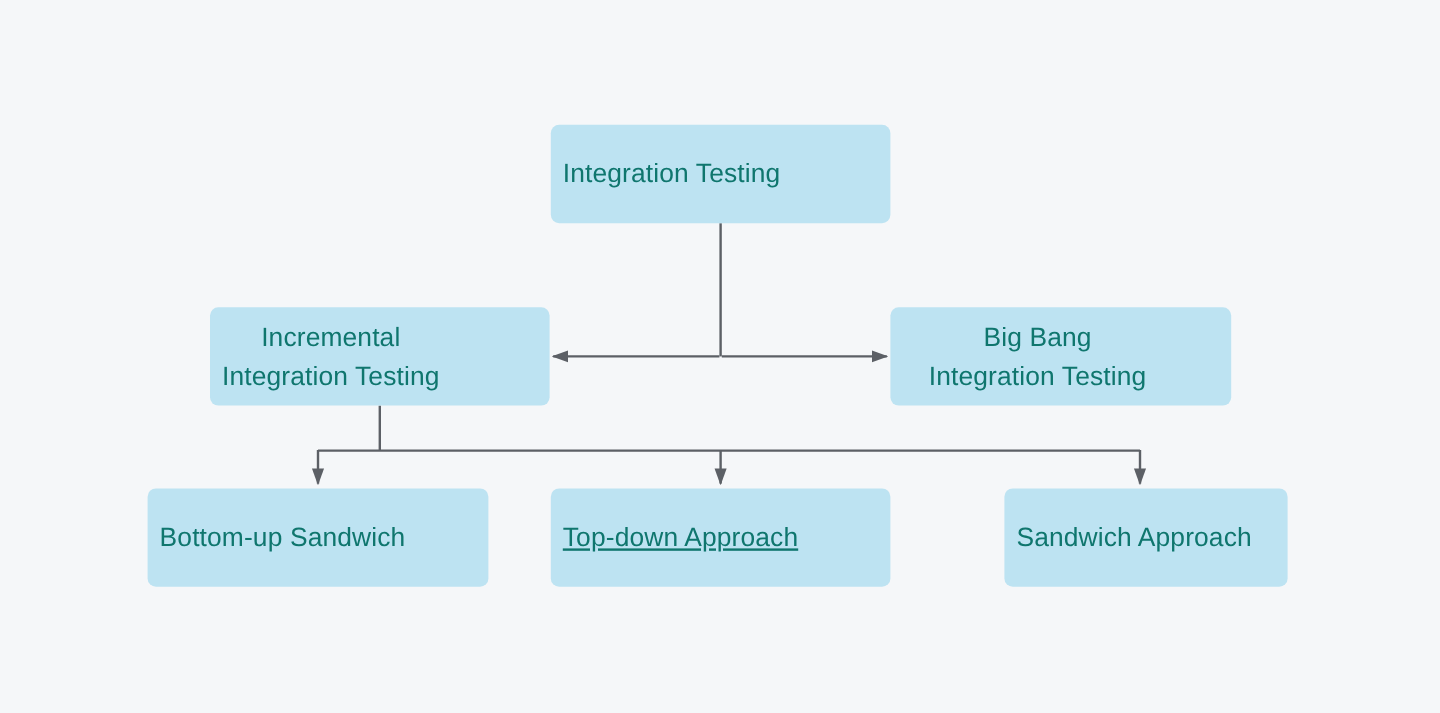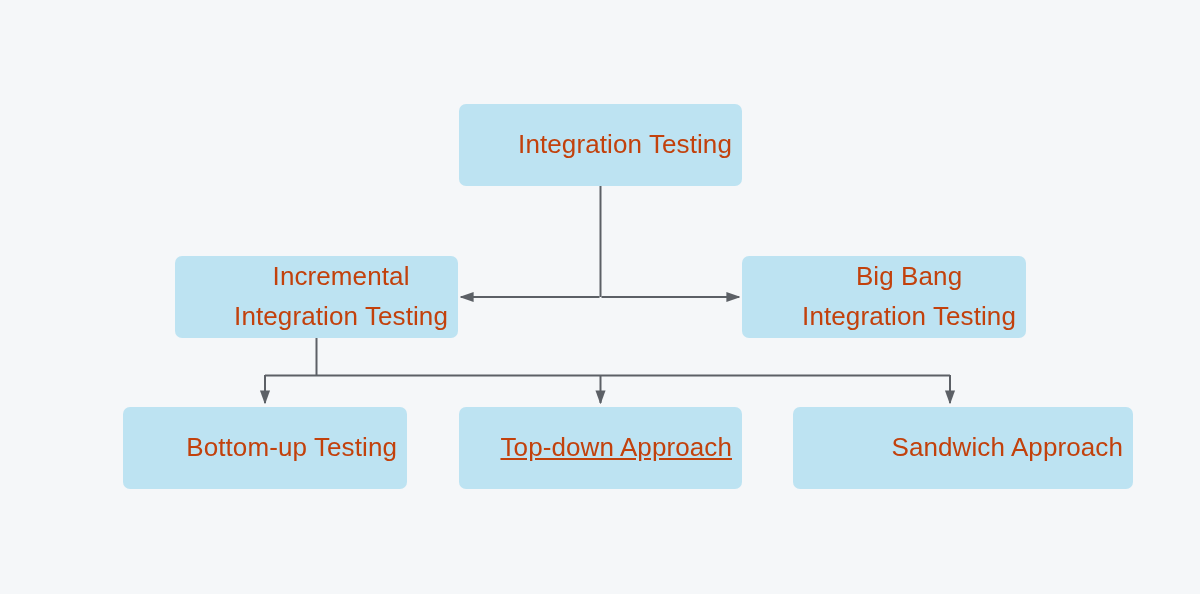--- a/index.html
+++ b/index.html
@@ -27,36 +27,36 @@
     height: 594px;
     pointer-events: none;
   }
   .node-box {
     position: absolute;
     box-sizing: border-box;
     background: #bde3f2;
     border-radius: 7px;
     display: flex;
     align-items: center;
-    justify-content: flex-end;
+    justify-content: flex-start;
     text-align: center;
-    color: #c2410c;
-    font-size: 26px;
+    color: #0f766e;
+    font-size: 22px;
     font-weight: 500;
     line-height: 1.52;
     letter-spacing: 0.1px;
     padding: 4px 10px;
     white-space: pre-line;
   }
   .node-root      { left: 459px; top: 104px; width: 283px; height: 82px; }
   .node-incr      { left: 175px; top: 256px; width: 283px; height: 82px; }
   .node-bigbang   { left: 742px; top: 256px; width: 284px; height: 82px; padding-left: 32px; }
   .node-bottomup  { left: 123px; top: 407px; width: 284px; height: 82px; }
   .node-topdown   { left: 459px; top: 407px; width: 283px; height: 82px; text-decoration: underline; }
-  .node-sandwich  { left: 793px; top: 407px; width: 340px; height: 82px; }
+  .node-sandwich  { left: 837px; top: 407px; width: 236px; height: 82px; }
 </style>
 </head>
 <body>
 
 <div id="diagram-root">
 
   <svg id="connector-layer" viewBox="0 0 1200 594" width="1200" height="594" xmlns="http://www.w3.org/2000/svg">
     <defs>
       <marker id="arrow-left" viewBox="0 0 10 10" refX="9" refY="5" markerWidth="7" markerHeight="7" orient="auto-start-reverse">
         <path d="M 0 5 L 10 1.4 L 10 8.6 z" fill="#5c6066"></path>
@@ -94,21 +94,21 @@
     <span>Incremental
 Integration Testing</span>
   </div>
 
   <div class="node-box node-bigbang">
     <span>Big Bang
 Integration Testing</span>
   </div>
 
   <div class="node-box node-bottomup">
-    <span>Bottom-up Testing</span>
+    <span>Bottom-up Sandwich</span>
   </div>
 
   <div class="node-box node-topdown">
     <span>Top-down Approach</span>
   </div>
 
   <div class="node-box node-sandwich">
     <span>Sandwich Approach</span>
   </div>
 

